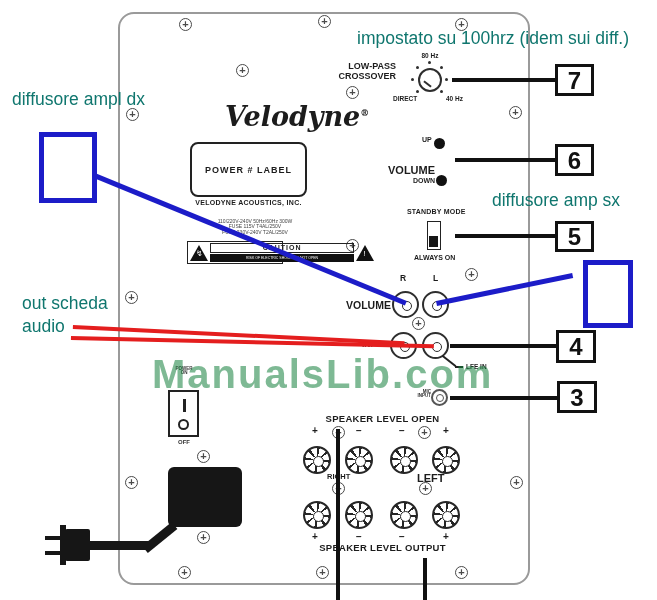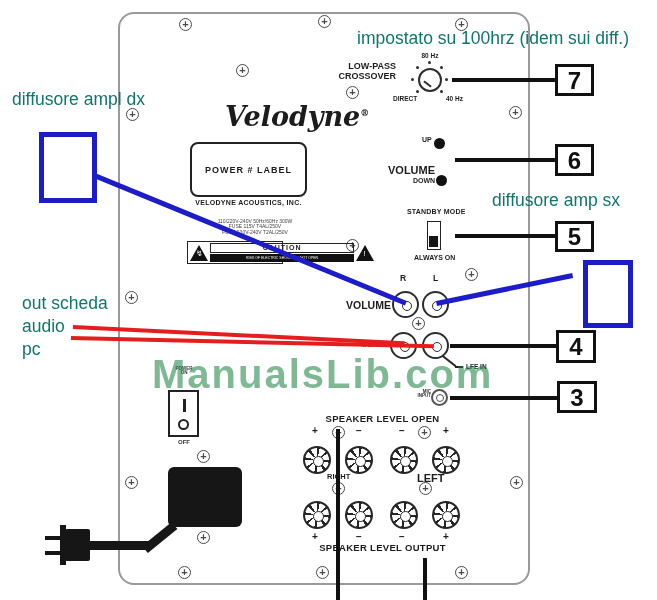--- a/index.html
+++ b/index.html
@@ -244,16 +244,15 @@
 
   <div class="bluebox" style="left:39px;top:132px;width:58px;height:71px;"></div>
   <div class="bluebox" style="left:583px;top:260px;width:50px;height:68px;"></div>
 
   <div class="bluetext" style="left:357px;top:28px;">impostato su 100hrz (idem sui diff.)</div>
   <div class="bluetext" style="left:12px;top:89px;">diffusore ampl dx</div>
   <div class="bluetext" style="left:492px;top:190px;">diffusore amp sx</div>
   <div class="bluetext" style="left:22px;top:292px;line-height:23px;">
     <div>out scheda</div>
     <div>audio</div>
-    <div>pc</div>
   </div>
 
 </div>
 
 </body></html>

